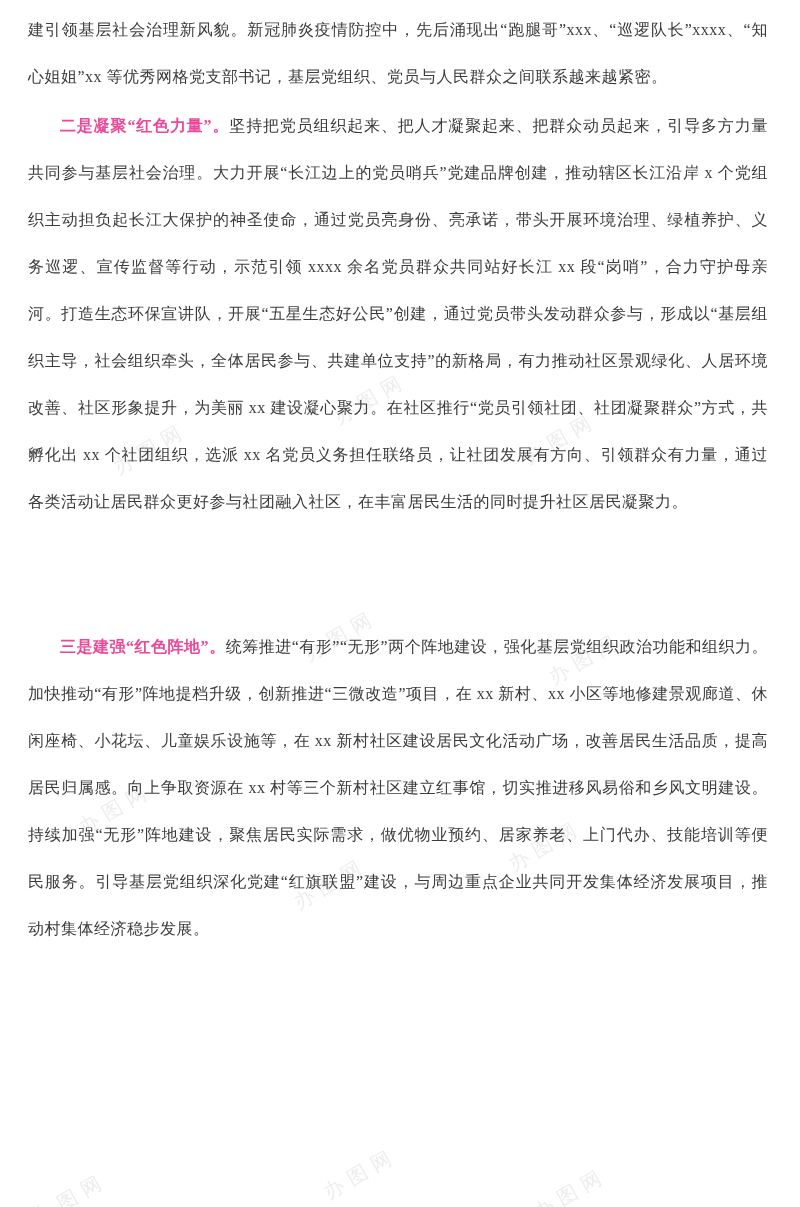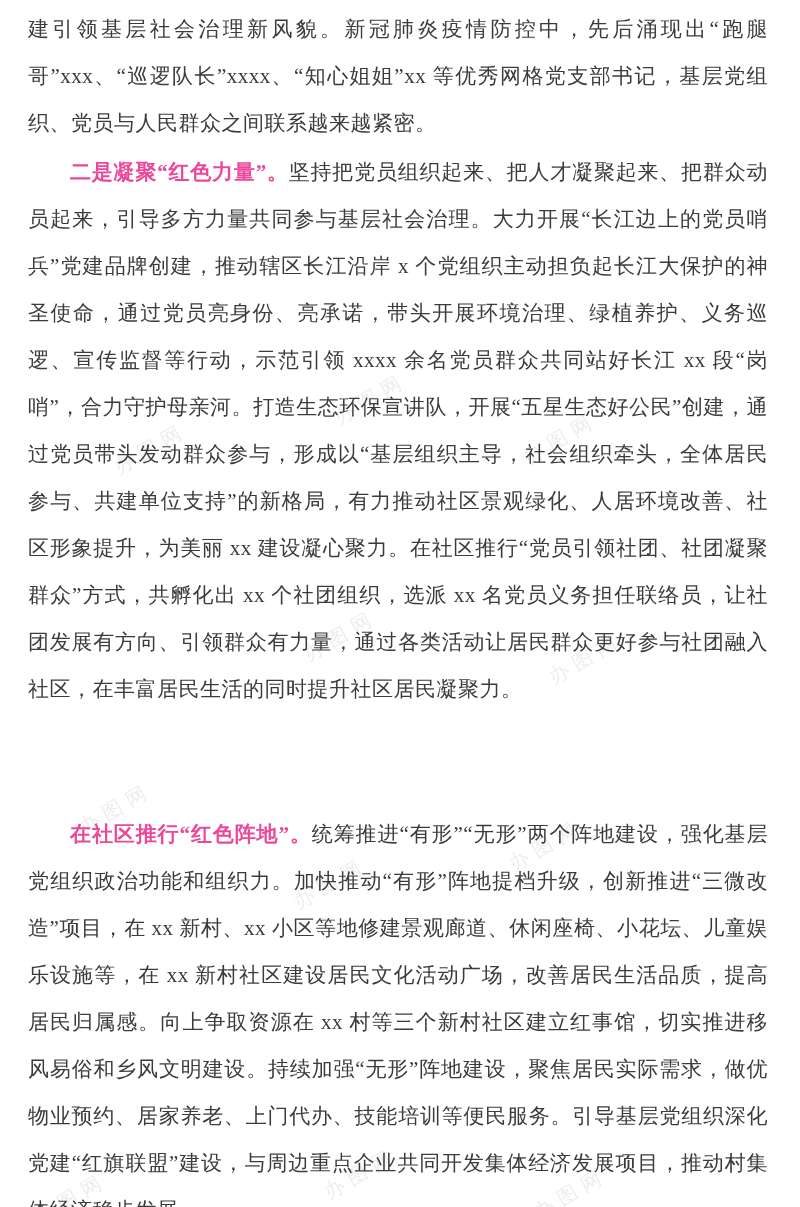--- a/index.html
+++ b/index.html
@@ -13,21 +13,21 @@
   }
   .page {
     position: relative;
     width: 800px;
     height: 1207px;
     background: #ffffff;
     padding: 6px 28px 0 28px;
   }
   .content { position: relative; z-index: 2; }
   .para {
-    font-size: 21px;
+    font-size: 16px;
     line-height: 47px;
     text-align: justify;
     color: #3b3b3b;
     letter-spacing: 0.5px;
     margin: 0 4px 2px 0;
   }
   .para.indent { text-indent: 2em; }
   .para .lead { font-weight: 700; color: #ec4899; }
   .para.section-gap { margin-top: 98px; }
   .watermarks {
@@ -64,16 +64,16 @@
     <span class="wm" style="left:530px; top:1180px;">办图网</span>
     <span class="wm" style="left:30px; top:1185px;">办图网</span>
   </div>
 
   <div class="content">
 
     <p class="para"><span>建引领基层社会治理新风貌。新冠肺炎疫情防控中，先后涌现出“跑腿哥”xxx、“巡逻队长”xxxx、“知心姐姐”xx 等优秀网格党支部书记，基层党组织、党员与人民群众之间联系越来越紧密。</span></p>
 
     <p class="para indent"><span class="lead">二是凝聚“红色力量”。</span><span>坚持把党员组织起来、把人才凝聚起来、把群众动员起来，引导多方力量共同参与基层社会治理。大力开展“长江边上的党员哨兵”党建品牌创建，推动辖区长江沿岸 x 个党组织主动担负起长江大保护的神圣使命，通过党员亮身份、亮承诺，带头开展环境治理、绿植养护、义务巡逻、宣传监督等行动，示范引领 xxxx 余名党员群众共同站好长江 xx 段“岗哨”，合力守护母亲河。打造生态环保宣讲队，开展“五星生态好公民”创建，通过党员带头发动群众参与，形成以“基层组织主导，社会组织牵头，全体居民参与、共建单位支持”的新格局，有力推动社区景观绿化、人居环境改善、社区形象提升，为美丽 xx 建设凝心聚力。在社区推行“党员引领社团、社团凝聚群众”方式，共孵化出 xx 个社团组织，选派 xx 名党员义务担任联络员，让社团发展有方向、引领群众有力量，通过各类活动让居民群众更好参与社团融入社区，在丰富居民生活的同时提升社区居民凝聚力。</span></p>
 
-    <p class="para indent section-gap"><span class="lead">在社区推行“红色阵地”。</span><span>统筹推进“有形”“无形”两个阵地建设，强化基层党组织政治功能和组织力。加快推动“有形”阵地提档升级，创新推进“三微改造”项目，在 xx 新村、xx 小区等地修建景观廊道、休闲座椅、小花坛、儿童娱乐设施等，在 xx 新村社区建设居民文化活动广场，改善居民生活品质，提高居民归属感。向上争取资源在 xx 村等三个新村社区建立红事馆，切实推进移风易俗和乡风文明建设。持续加强“无形”阵地建设，聚焦居民实际需求，做优物业预约、居家养老、上门代办、技能培训等便民服务。引导基层党组织深化党建“红旗联盟”建设，与周边重点企业共同开发集体经济发展项目，推动村集体经济稳步发展。</span></p>
+    <p class="para indent section-gap"><span class="lead">三是建强“红色阵地”。</span><span>统筹推进“有形”“无形”两个阵地建设，强化基层党组织政治功能和组织力。加快推动“有形”阵地提档升级，创新推进“三微改造”项目，在 xx 新村、xx 小区等地修建景观廊道、休闲座椅、小花坛、儿童娱乐设施等，在 xx 新村社区建设居民文化活动广场，改善居民生活品质，提高居民归属感。向上争取资源在 xx 村等三个新村社区建立红事馆，切实推进移风易俗和乡风文明建设。持续加强“无形”阵地建设，聚焦居民实际需求，做优物业预约、居家养老、上门代办、技能培训等便民服务。引导基层党组织深化党建“红旗联盟”建设，与周边重点企业共同开发集体经济发展项目，推动村集体经济稳步发展。</span></p>
 
   </div>
 </div>
 
 </body></html>

